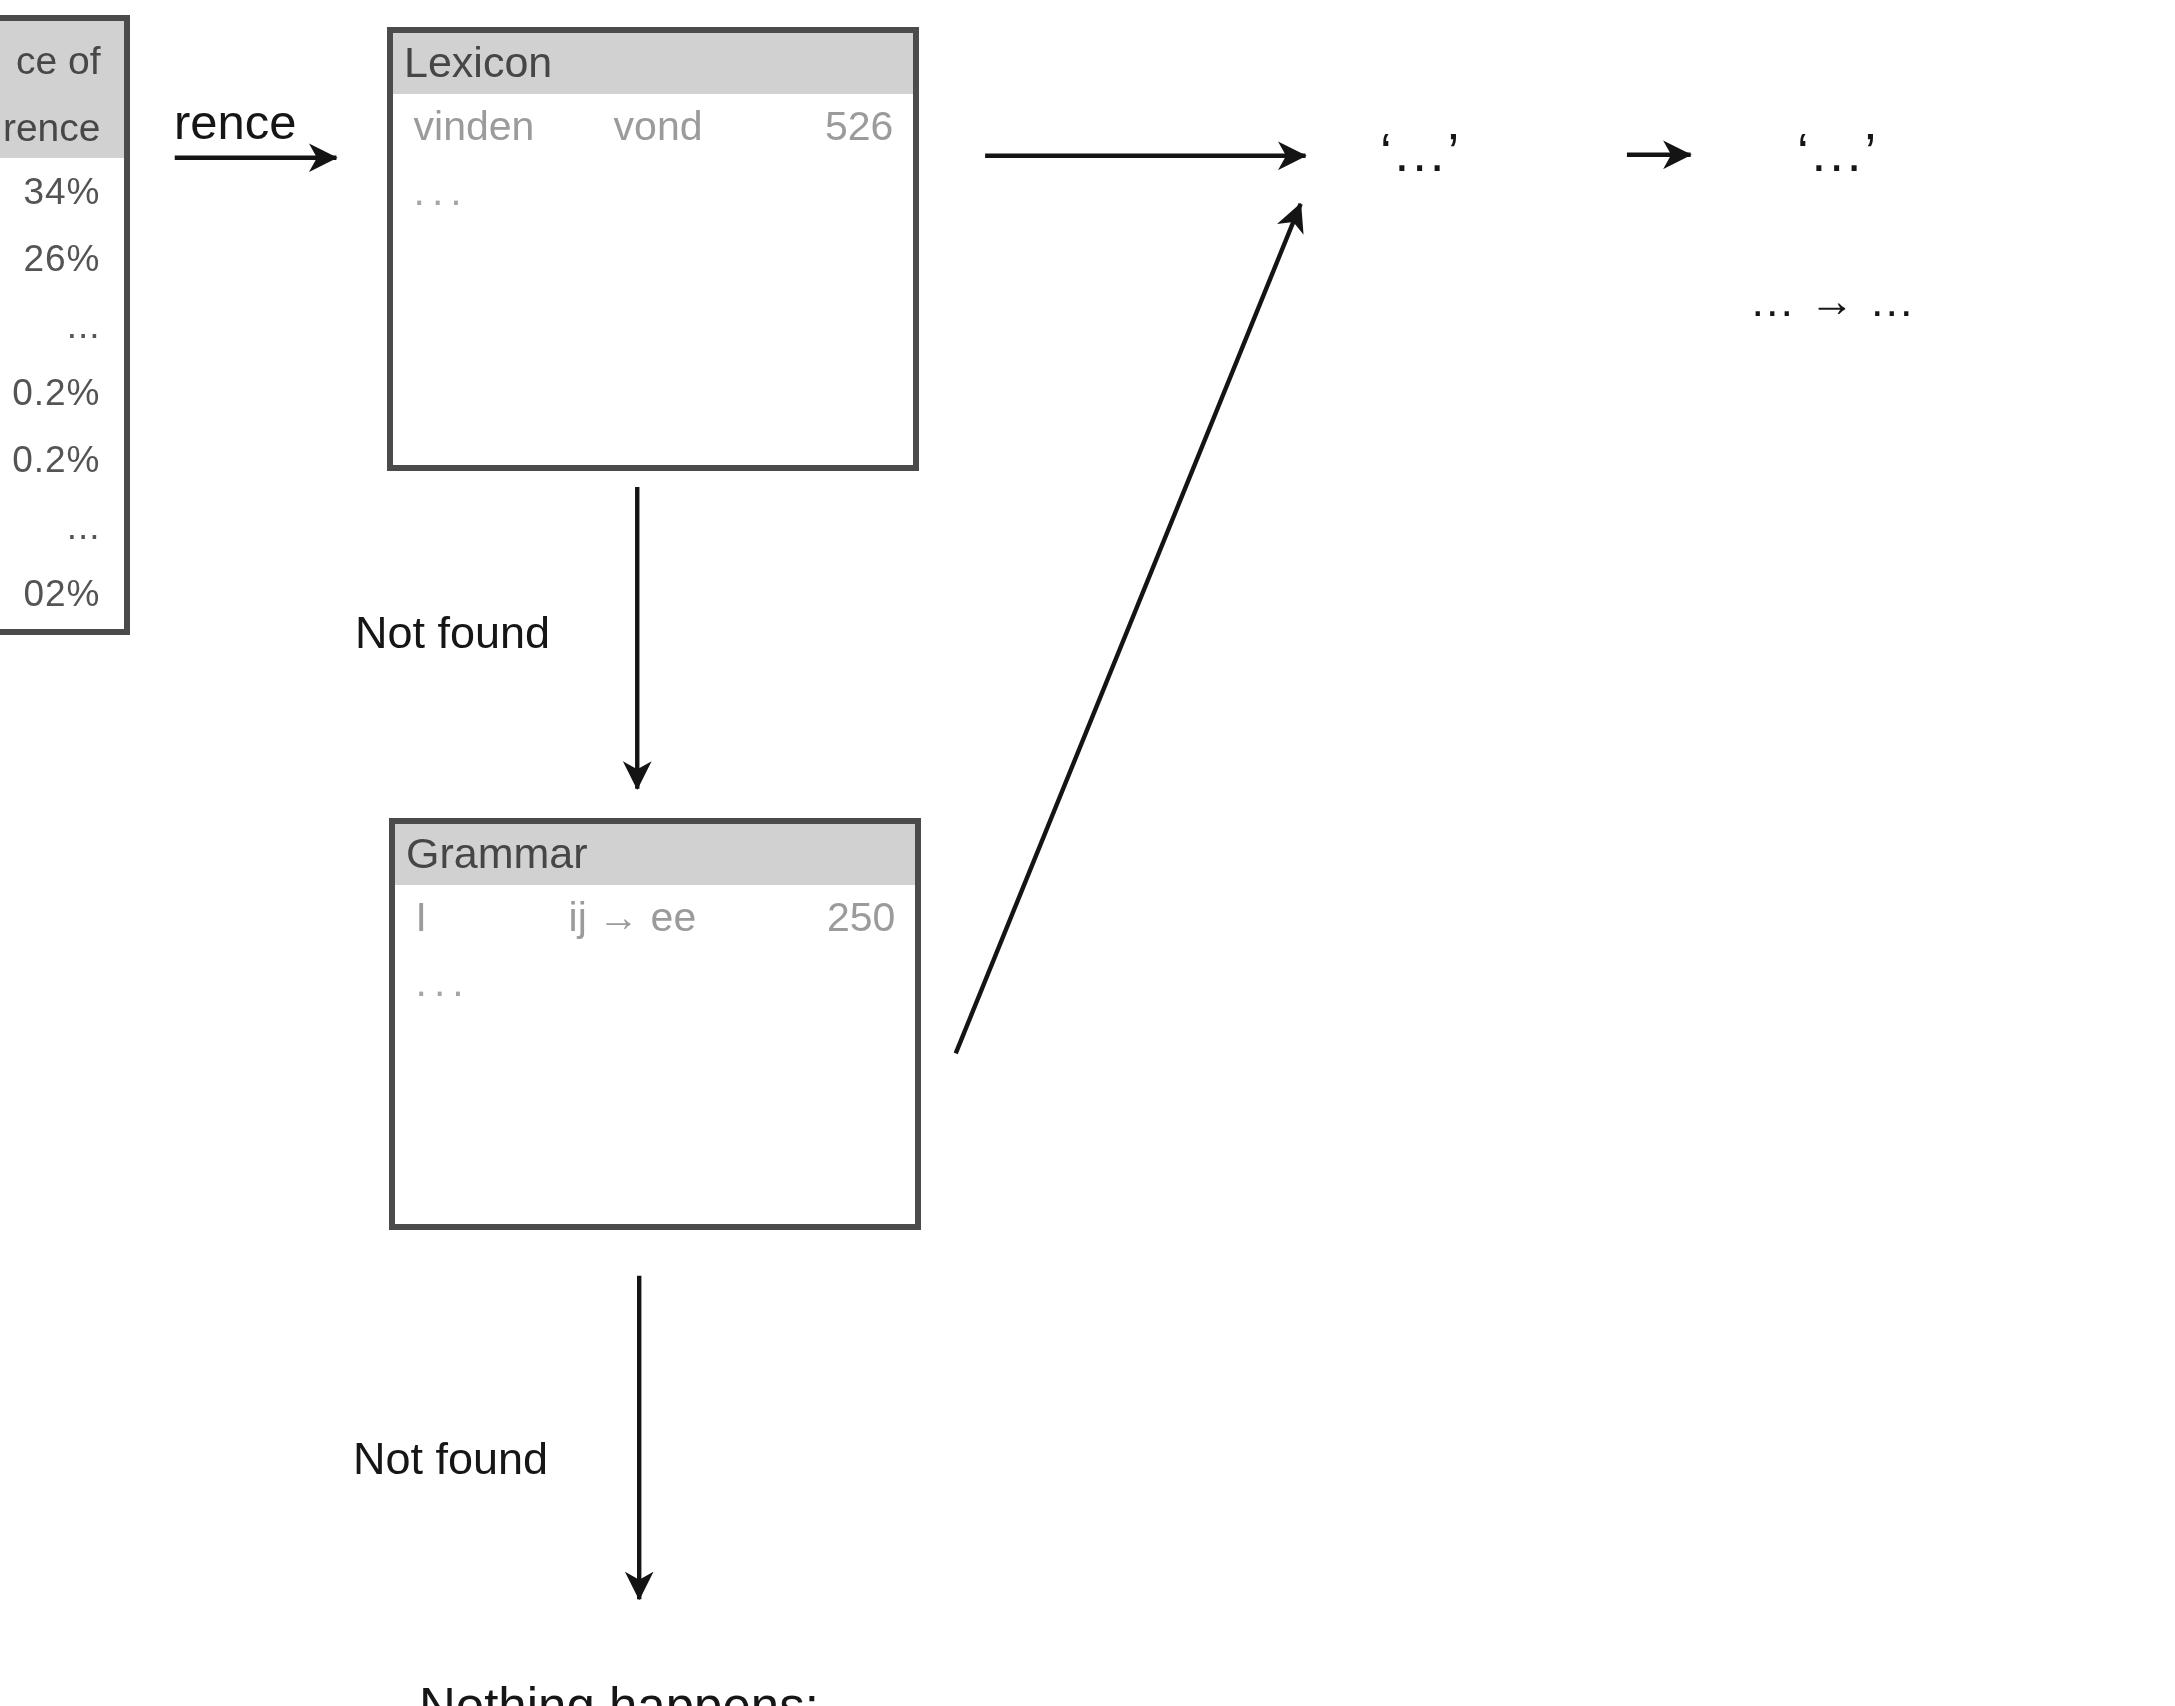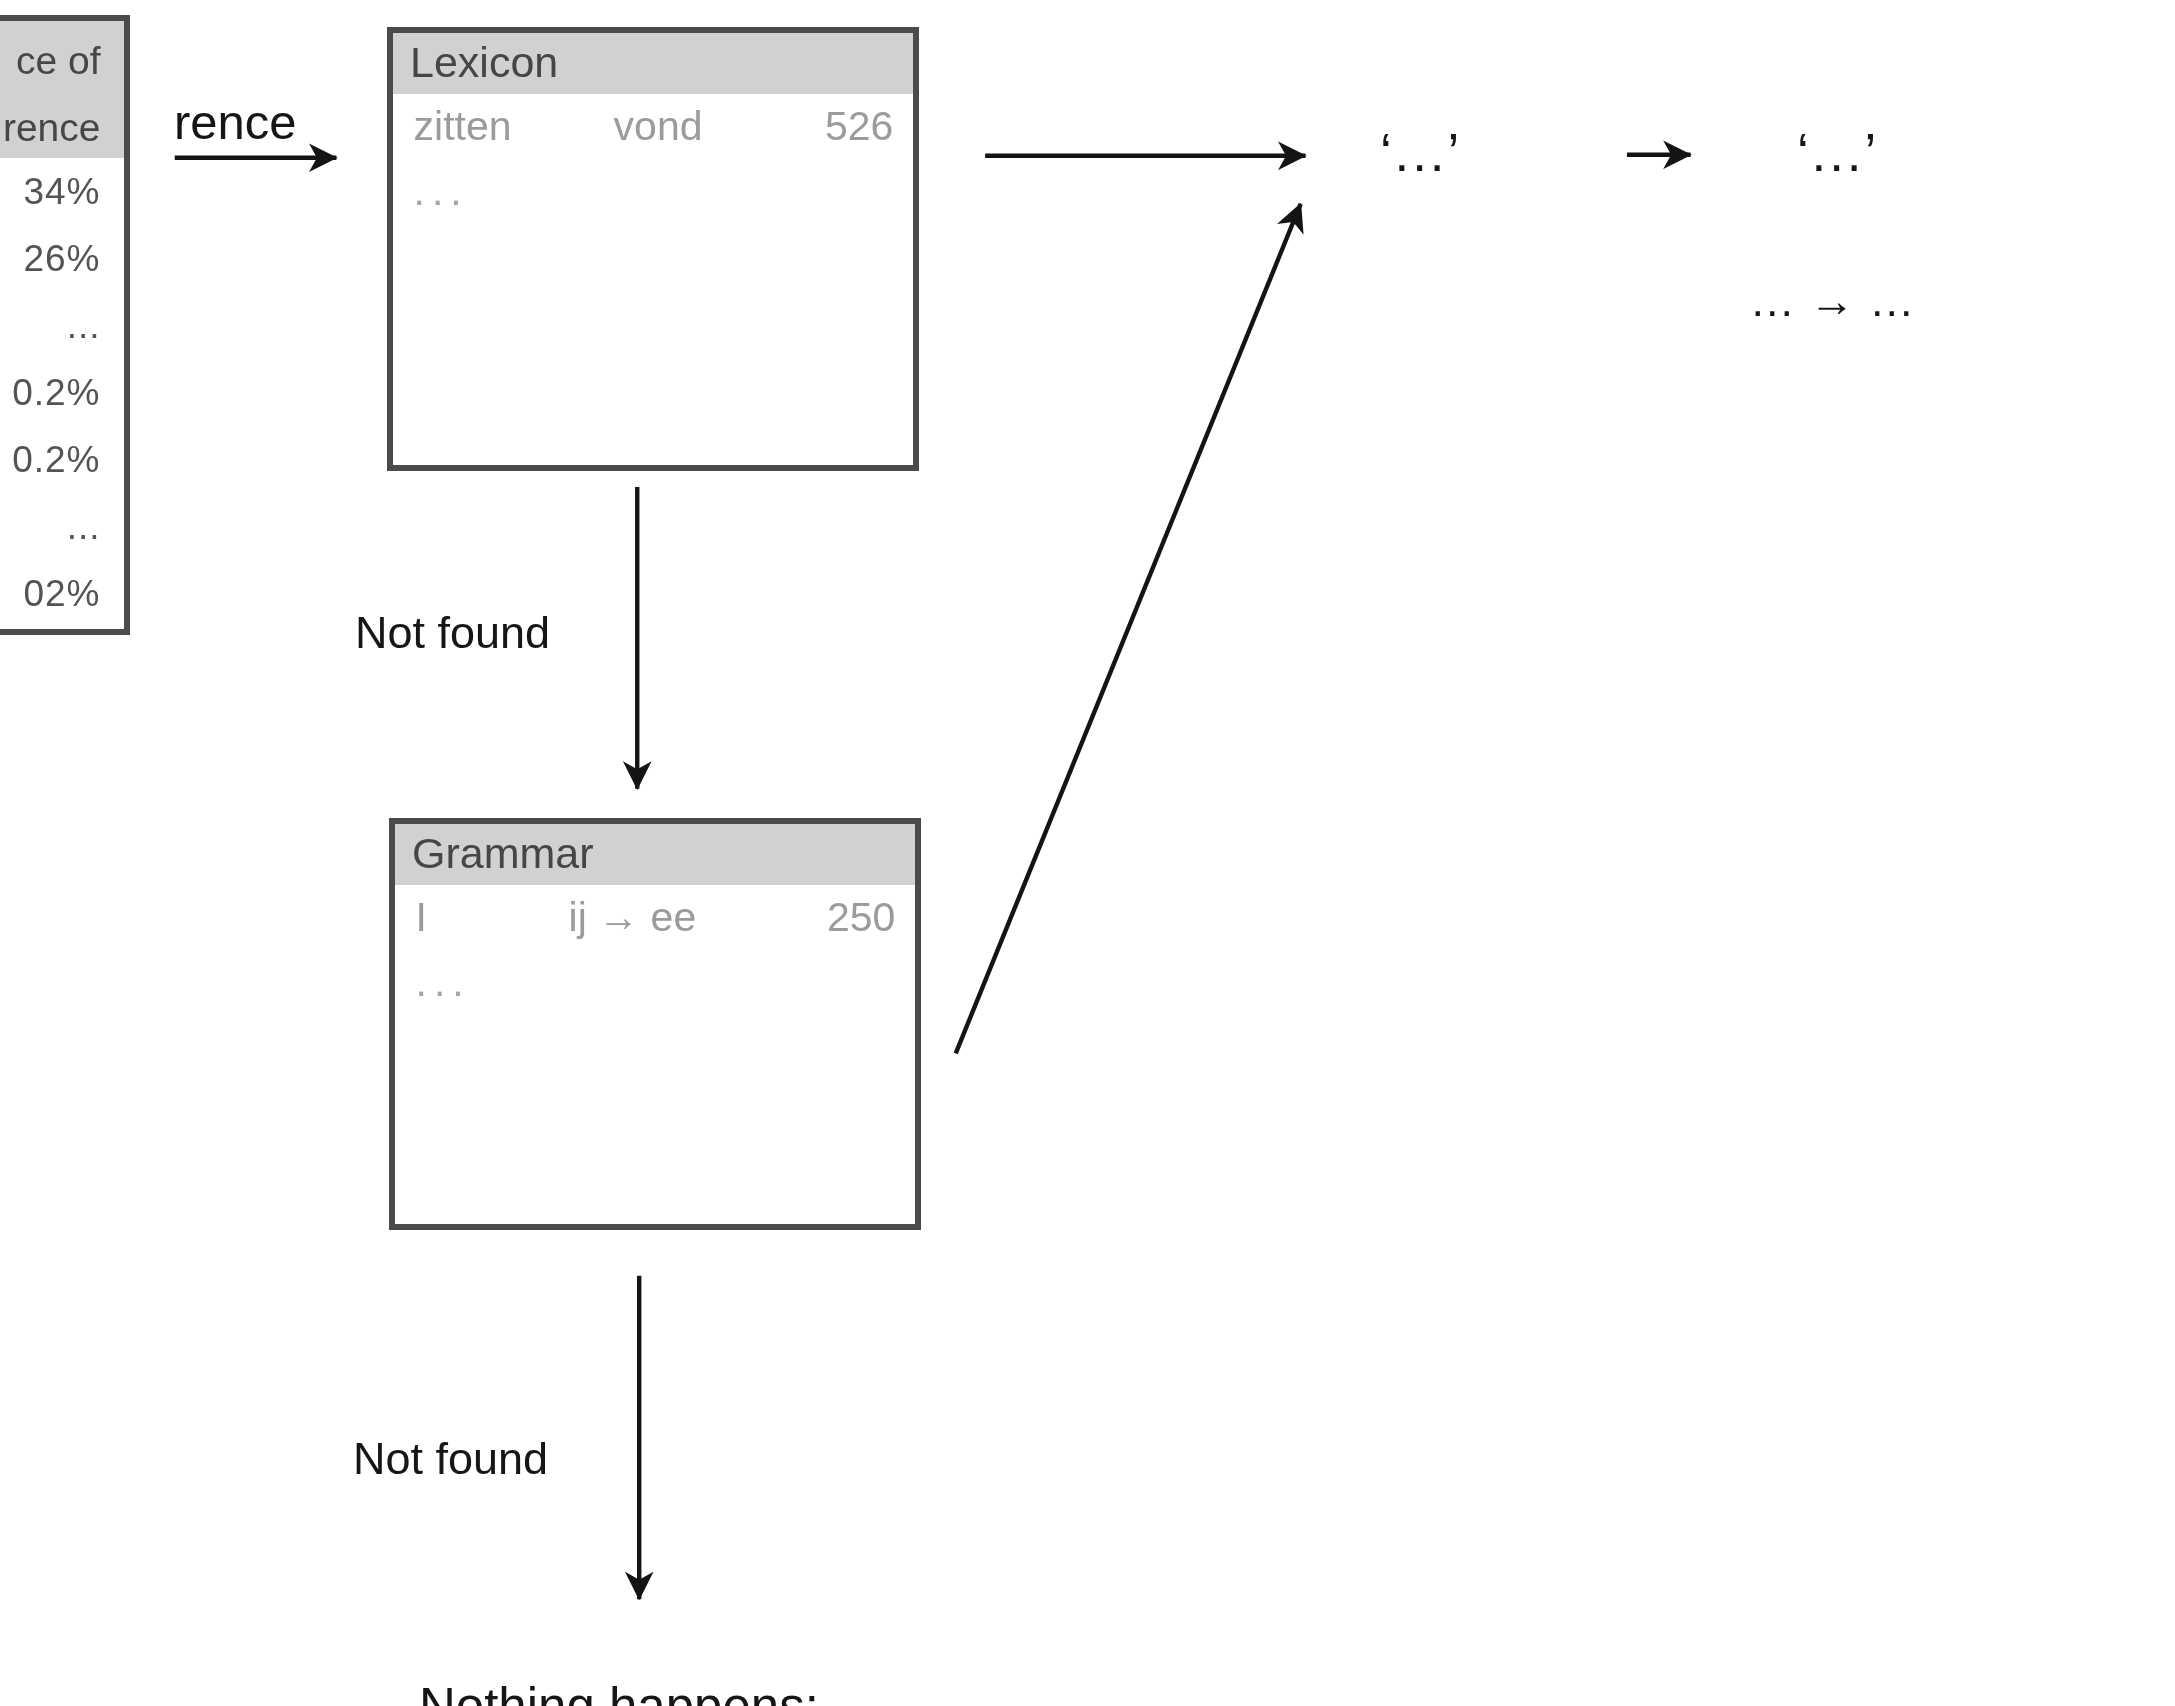--- a/index.html
+++ b/index.html
@@ -24,21 +24,21 @@
   .freq-row{line-height:67px;padding-right:23.5px;letter-spacing:1px;}
 
   
   .rule-box{
     width:532px;border:6.9px solid #4b4b4b;background:#ffffff;box-sizing:border-box;
   }
   .box-lexicon{left:387px;top:26.5px;height:444px;}
   .box-grammar{left:389px;top:818px;height:412px;}
   .rule-box .box-header{
     height:61px;background:#d1d1d1;color:#464646;
-    font-size:43px;line-height:59px;padding-left:17px;
+    font-size:43px;line-height:59px;padding-left:11px;
   }
   .box-rows{color:#9b9b9b;font-size:41px;}
   .box-row{display:grid;line-height:65px;padding:0 19.6px 0 20.6px;}
   .box-lexicon .box-row{grid-template-columns:200px 1fr auto;}
   .box-grammar .box-row{grid-template-columns:153px 1fr auto;}
   .box-row .c3{text-align:left;}
   .box-row .dots{letter-spacing:6.9px;color:#a5a5a5;}
 
   
   .black-label{color:#161616;}
@@ -85,21 +85,21 @@
     <div class="freq-row">02%</div>
   </div>
 </div>
 
 <div class="abs black-label lbl-dragen">rence</div>
 
 <div class="abs rule-box box-lexicon">
   <div class="box-header">Lexicon</div>
   <div class="box-rows">
     <div class="box-row">
-      <span class="c1">zitten</span>
+      <span class="c1">vinden</span>
       <span class="c2">vond</span>
       <span class="c3">526</span>
     </div>
     <div class="box-row">
       <span class="c1 dots">...</span>
       <span class="c2"></span>
       <span class="c3"></span>
     </div>
   </div>
 </div>

